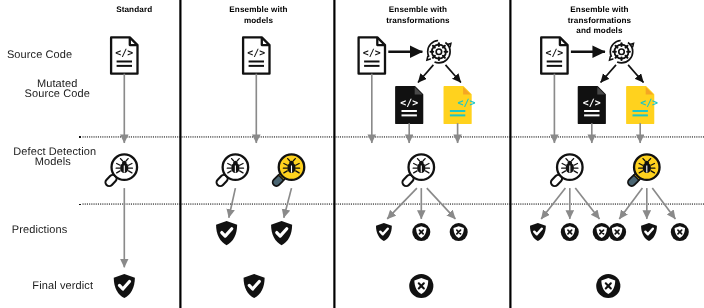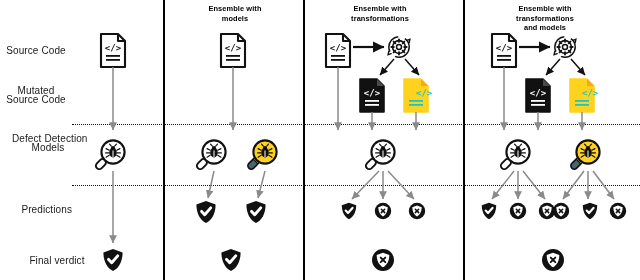--- a/index.html
+++ b/index.html
@@ -48,25 +48,26 @@
 
   
   #art{position:absolute;left:0;top:0;width:640px;height:280px;}
 </style>
 </head>
 <body>
 
 <div id="stage">
 
   <div class="row-label" style="top:46px;"><span>Source Code</span></div>
-  <div class="row-label" style="top:86px;">Mutated<br>Source&nbsp;Code</div>
+  <div class="row-label" style="top:72px;margin-left:16px;">Mutated<br>Source&nbsp;Code</div>
   <div class="row-label" style="top:134px;padding-left:12px;">Defect&nbsp;Detection<br>Models</div>
-  <div class="row-label" style="top:205px;text-align:right;"><span>Predictions</span></div>
+  <div class="row-label" style="top:205px;"><span>Predictions</span></div>
   <div class="row-label" style="top:256px;padding-left:21px;"><span>Final verdict</span></div>
 
+  <div class="col-header" style="left:80px;width:84px;"><span>Standard</span></div>
   <div class="col-header" style="left:180px;width:110px;">Ensemble&nbsp;with<br>models</div>
   <div class="col-header" style="left:310px;width:140px;">Ensemble&nbsp;with<br>transformations</div>
   <div class="col-header" style="left:470px;width:150px;">Ensemble&nbsp;with<br>transformations<br>and&nbsp;models</div>
 
   <div class="vsep" style="left:163px;"></div>
   <div class="vsep" style="left:303px;"></div>
   <div class="vsep" style="left:463px;"></div>
 
   <div class="hdotted" style="top:124px;"></div>
   <div class="hdotted" style="top:185px;"></div>

